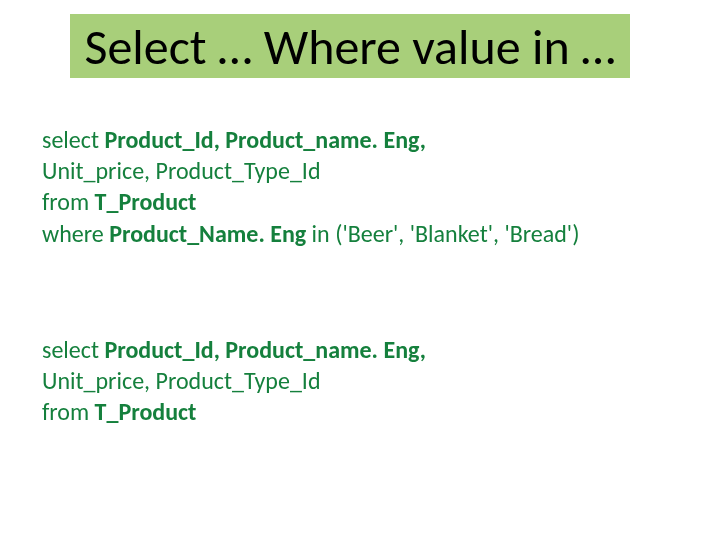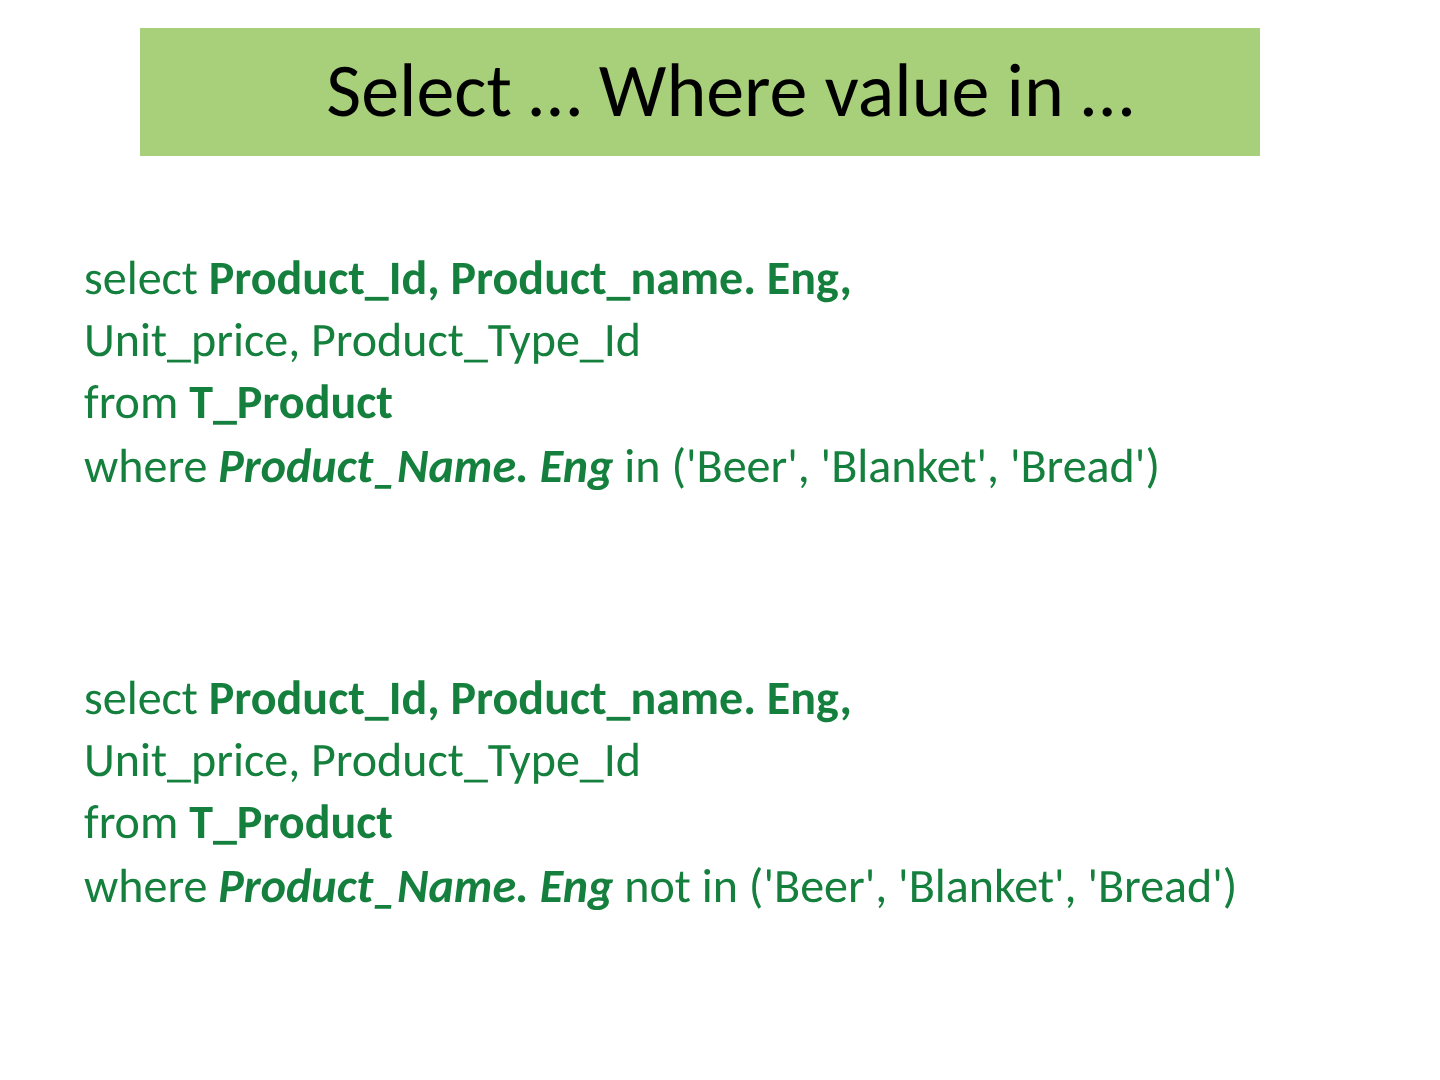--- a/index.html
+++ b/index.html
@@ -22,37 +22,36 @@
     top: 14px;
     left: 70px;
     width: 560px;
     height: 64px;
     background: #a8cf7a;
     display: flex;
     align-items: center;
     justify-content: center;
   }
   .title-text {
-    font-size: 38px;
+    font-size: 50px;
     font-weight: 400;
     color: #000;
     letter-spacing: 0px;
-    margin-left: 30px;
   }
   .query-block {
     position: absolute;
     left: 42px;
     font-size: 24px;
     line-height: 1.3;
     color: #15803d;
   }
   .q1 { top: 124px; }
   .q2 { top: 334px; }
   .bold { font-weight: 700; }
-  .italic { font-style: italic; font-weight: 700; margin-top: 36px; }
+  .italic { font-weight: 700; margin-top: 36px; }
 </style>
 </head>
 <body>
 
 <div class="slide">
 
   <div class="title-box">
     <span class="title-text">Select … Where value in …</span>
   </div>
 
@@ -70,18 +69,15 @@
   </div>
 
   <div class="query-block q2">
     <div>
       <span>select </span><span class="bold">Product_Id, Product_name. Eng,</span>
     </div>
     <div>Unit_price, Product_Type_Id</div>
     <div>
       <span>from </span><span class="bold">T_Product</span>
     </div>
-    <div>
-      <span>where </span><span class="italic">Product_Name. Eng</span><span> not in ('Beer', 'Blanket', 'Bread')</span>
-    </div>
   </div>
 
 </div>
 
 </body></html>

